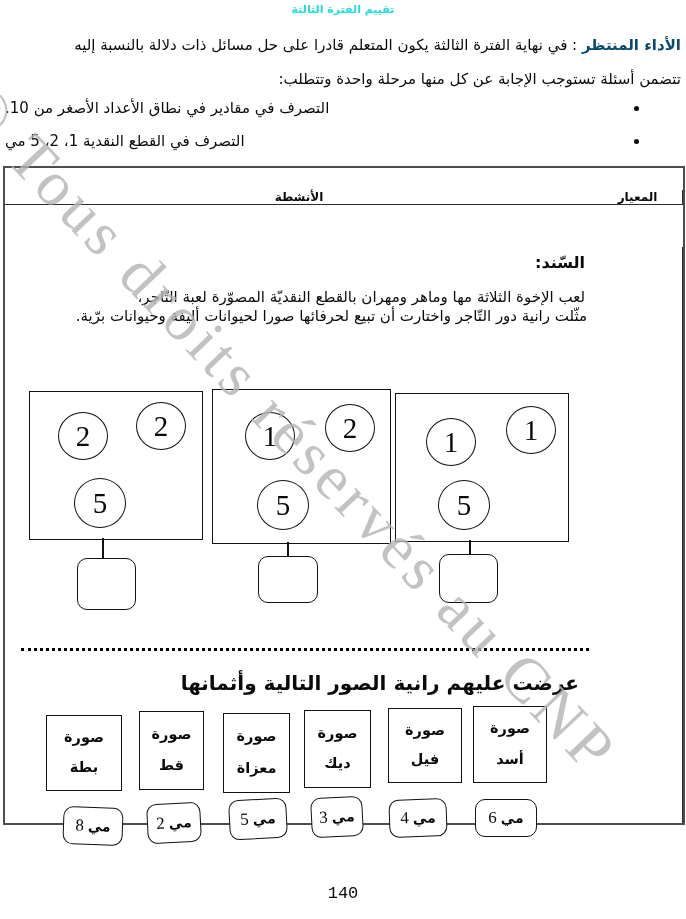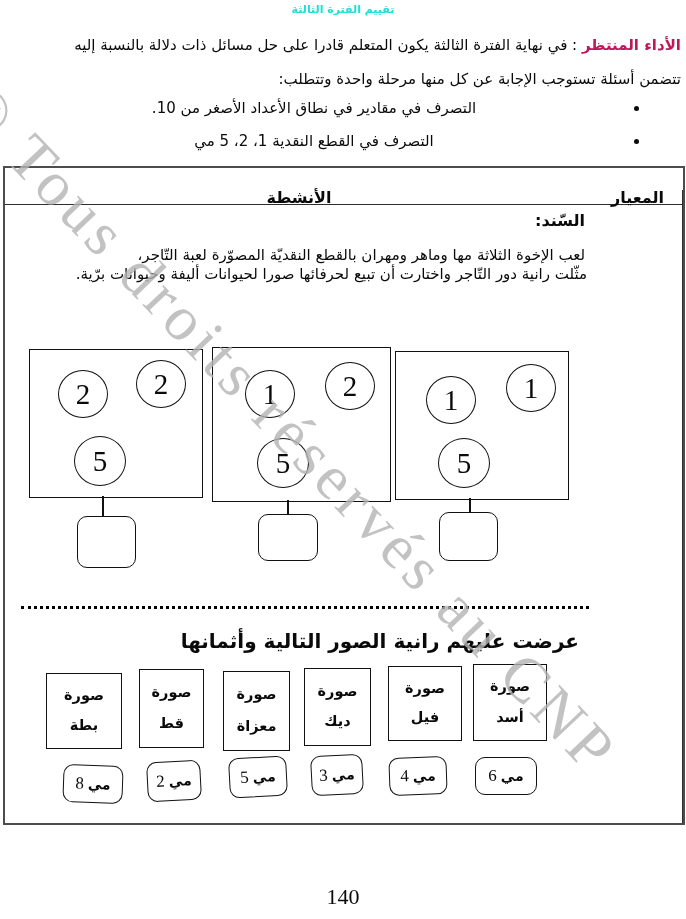--- a/index.html
+++ b/index.html
@@ -21,33 +21,33 @@
   .title{
     position:absolute;top:3px;left:0;width:100%;text-align:center;
     font-size:11px;font-weight:bold;
   }
   .introline{position:absolute;right:5px;left:5px;direction:rtl;text-align:right;
     font-size:15px;white-space:nowrap;}
   .l1{top:36px;}
   .l2{top:70px;}
   .accent{font-weight:bold;}
   ul.bullets{
-    position:absolute;top:92px;right:5px;left:5px;direction:rtl;text-align:center;
+    position:absolute;top:92px;right:5px;left:5px;direction:rtl;text-align:left;
     margin:0;padding:0 58px 0 0;list-style:disc;font-size:15px;
   }
   ul.bullets li{line-height:33px;}
 
   
   .sheet-table{
     position:absolute;left:3px;top:166px;width:678px;height:655px;
     border:2px solid #4d4d4d;display:flex;flex-direction:column;
   }
   .thead{display:flex;height:36px;border-bottom:1.5px solid #2e2e2e;flex:0 0 auto;}
-  .tbody{display:flex;flex:1 1 auto;min-height:0;}
-  .th{display:flex;align-items:center;justify-content:center;font-weight:bold;font-size:16px;margin-top:22px;}
+  .tbody{display:flex;flex:1 1 auto;min-height:0;margin-top:42px;}
+  .th{display:flex;align-items:center;justify-content:center;font-weight:bold;font-size:12px;margin-top:22px;}
   .col-activities{width:588px;border-left:none;}
   .col-criterion{flex:1;border-right:1.5px solid #2e2e2e;}
   .cell-activities{width:588px;position:relative;}
   .cell-criterion{flex:1;border-right:1.5px solid #2e2e2e;}
 
   .rtl-line{position:absolute;right:0;left:0;direction:rtl;text-align:right;
     font-size:15px;white-space:nowrap;padding-right:8px;}
   .sanad{top:6px;font-weight:bold;font-size:16px;}
   .sup1{top:41px;}
   .sup2{top:60px;padding-right:6px;}
@@ -103,33 +103,33 @@
   .price-tag .digit{font-family:"Liberation Serif",serif;font-size:17px;font-weight:normal;}
   .tag1{left:58px;top:560px;width:58px;height:36px;transform:rotate(2deg);}
   .tag2{left:142px;top:556px;width:52px;height:38px;transform:rotate(-3deg);}
   .tag3{left:224px;top:552px;width:56px;height:38px;transform:rotate(-3deg);}
   .tag4{left:306px;top:550px;width:50px;height:38px;transform:rotate(-3deg);}
   .tag5{left:384px;top:552px;width:56px;height:36px;transform:rotate(-2deg);}
   .tag6{left:470px;top:552px;width:60px;height:36px;}
 
   .pagenum{
     position:absolute;left:0;width:100%;top:884px;text-align:center;
-    font-family:Liberation Serif, serif;font-size:22px;
+    font-family:Liberation Mono, monospace;font-size:17px;
   }
 </style>
 </head>
 <body>
 
 <div class="page">
 
   <div class="watermark" style="color: rgb(180, 180, 180);">© Tous droits réservés au CNP</div>
 
   <div class="title accent" style="color: rgb(31, 224, 214);">تقييم الفترة الثالثة</div>
 
-  <div class="introline l1"><span class="accent" style="color: #be185d;">الأداء المنتظر</span><span> : في نهاية الفترة الثالثة يكون المتعلم قادرا على حل مسائل ذات دلالة بالنسبة إليه</span></div>
+  <div class="introline l1"><span class="accent" style="color: #0c4a6e;">الأداء المنتظر</span><span> : في نهاية الفترة الثالثة يكون المتعلم قادرا على حل مسائل ذات دلالة بالنسبة إليه</span></div>
 
   <div class="introline l2">تتضمن أسئلة تستوجب الإجابة عن كل منها مرحلة واحدة وتتطلب:</div>
 
   <ul class="bullets">
     <li>التصرف في مقادير في نطاق الأعداد الأصغر من 10.</li>
     <li>التصرف في القطع النقدية 1، 2، 5 مي</li>
   </ul>
 
   <div class="sheet-table">
     <div class="thead">

